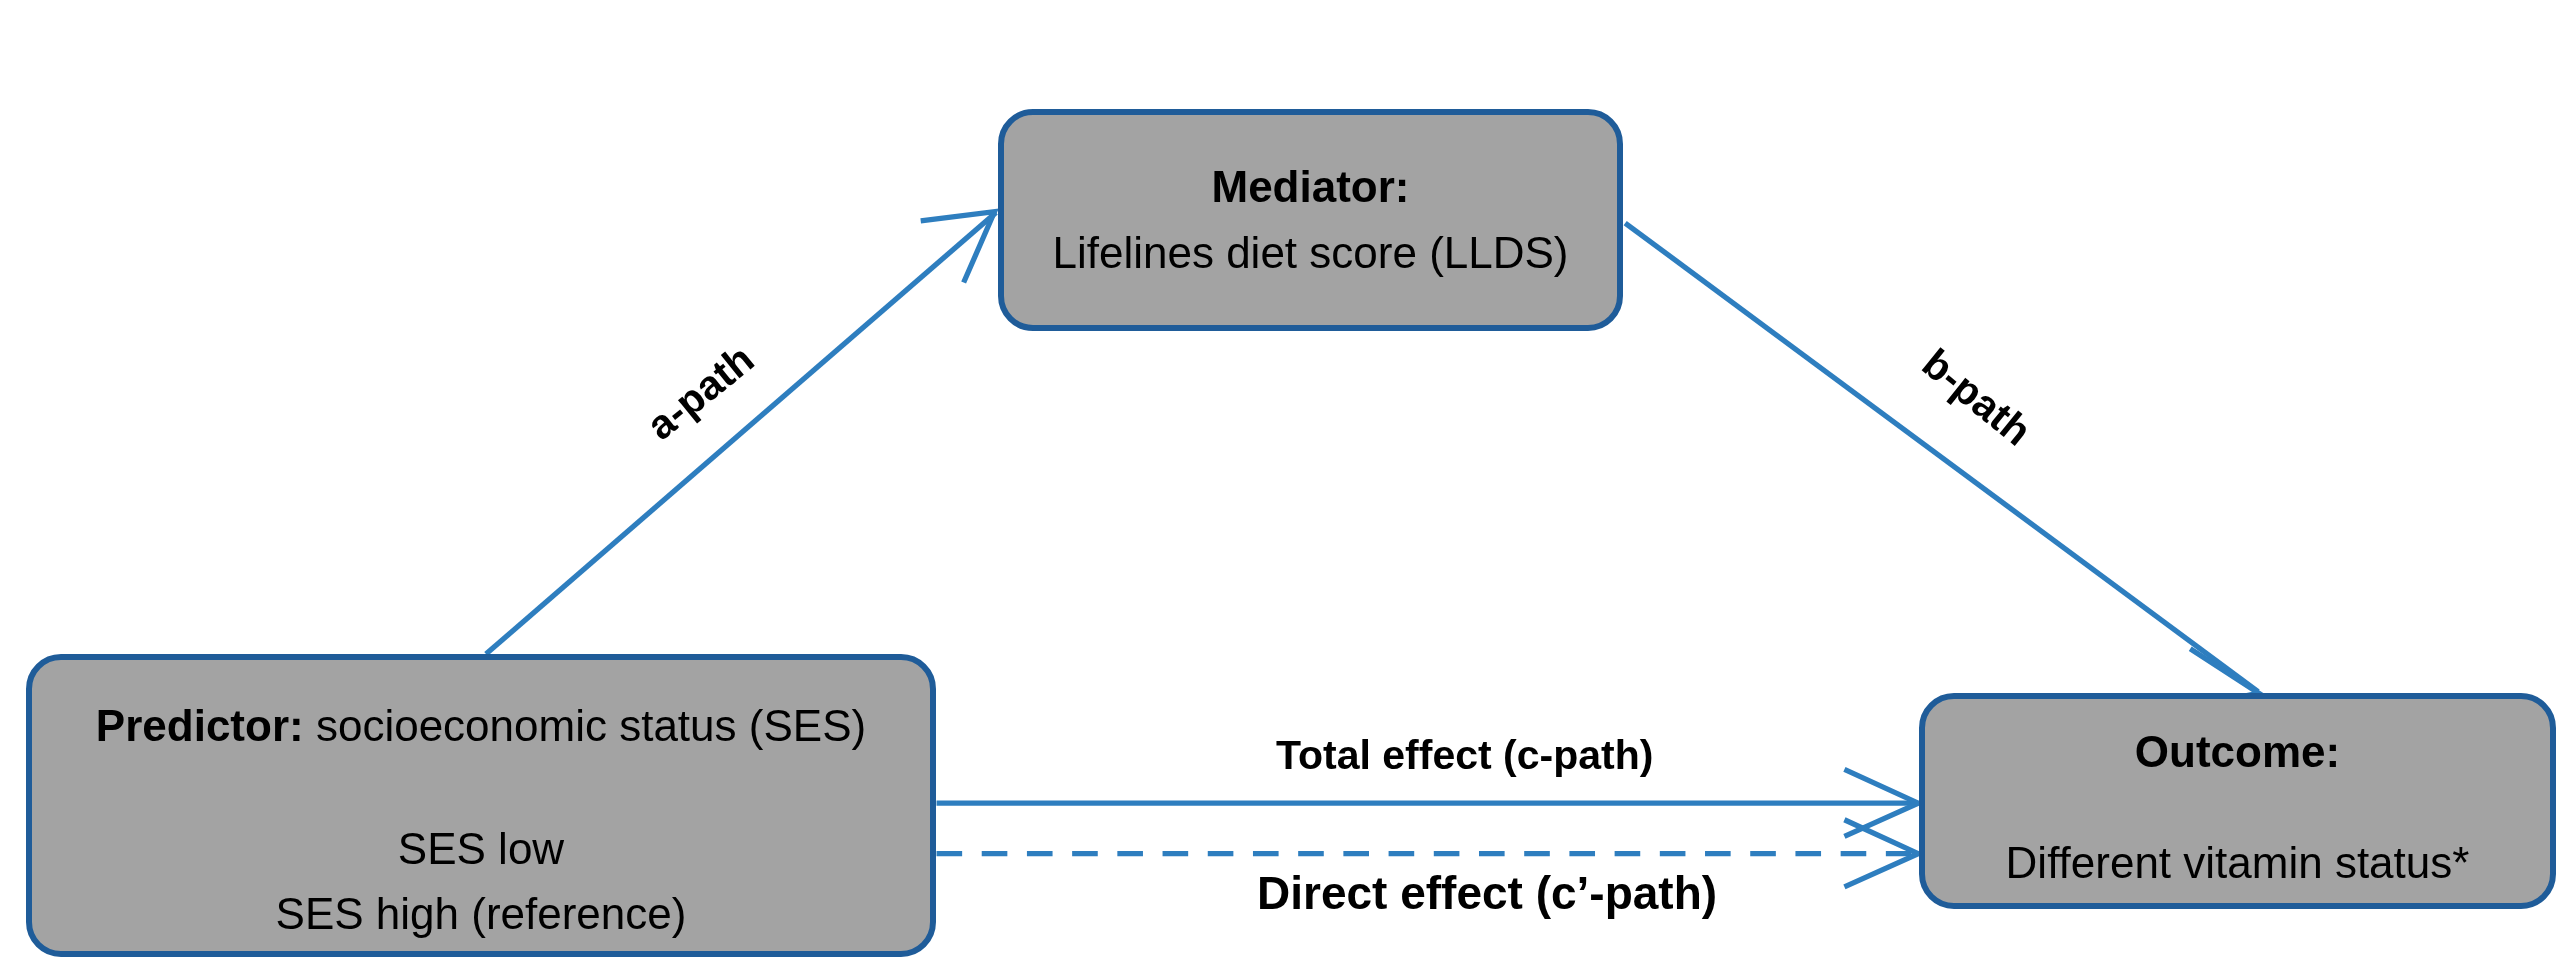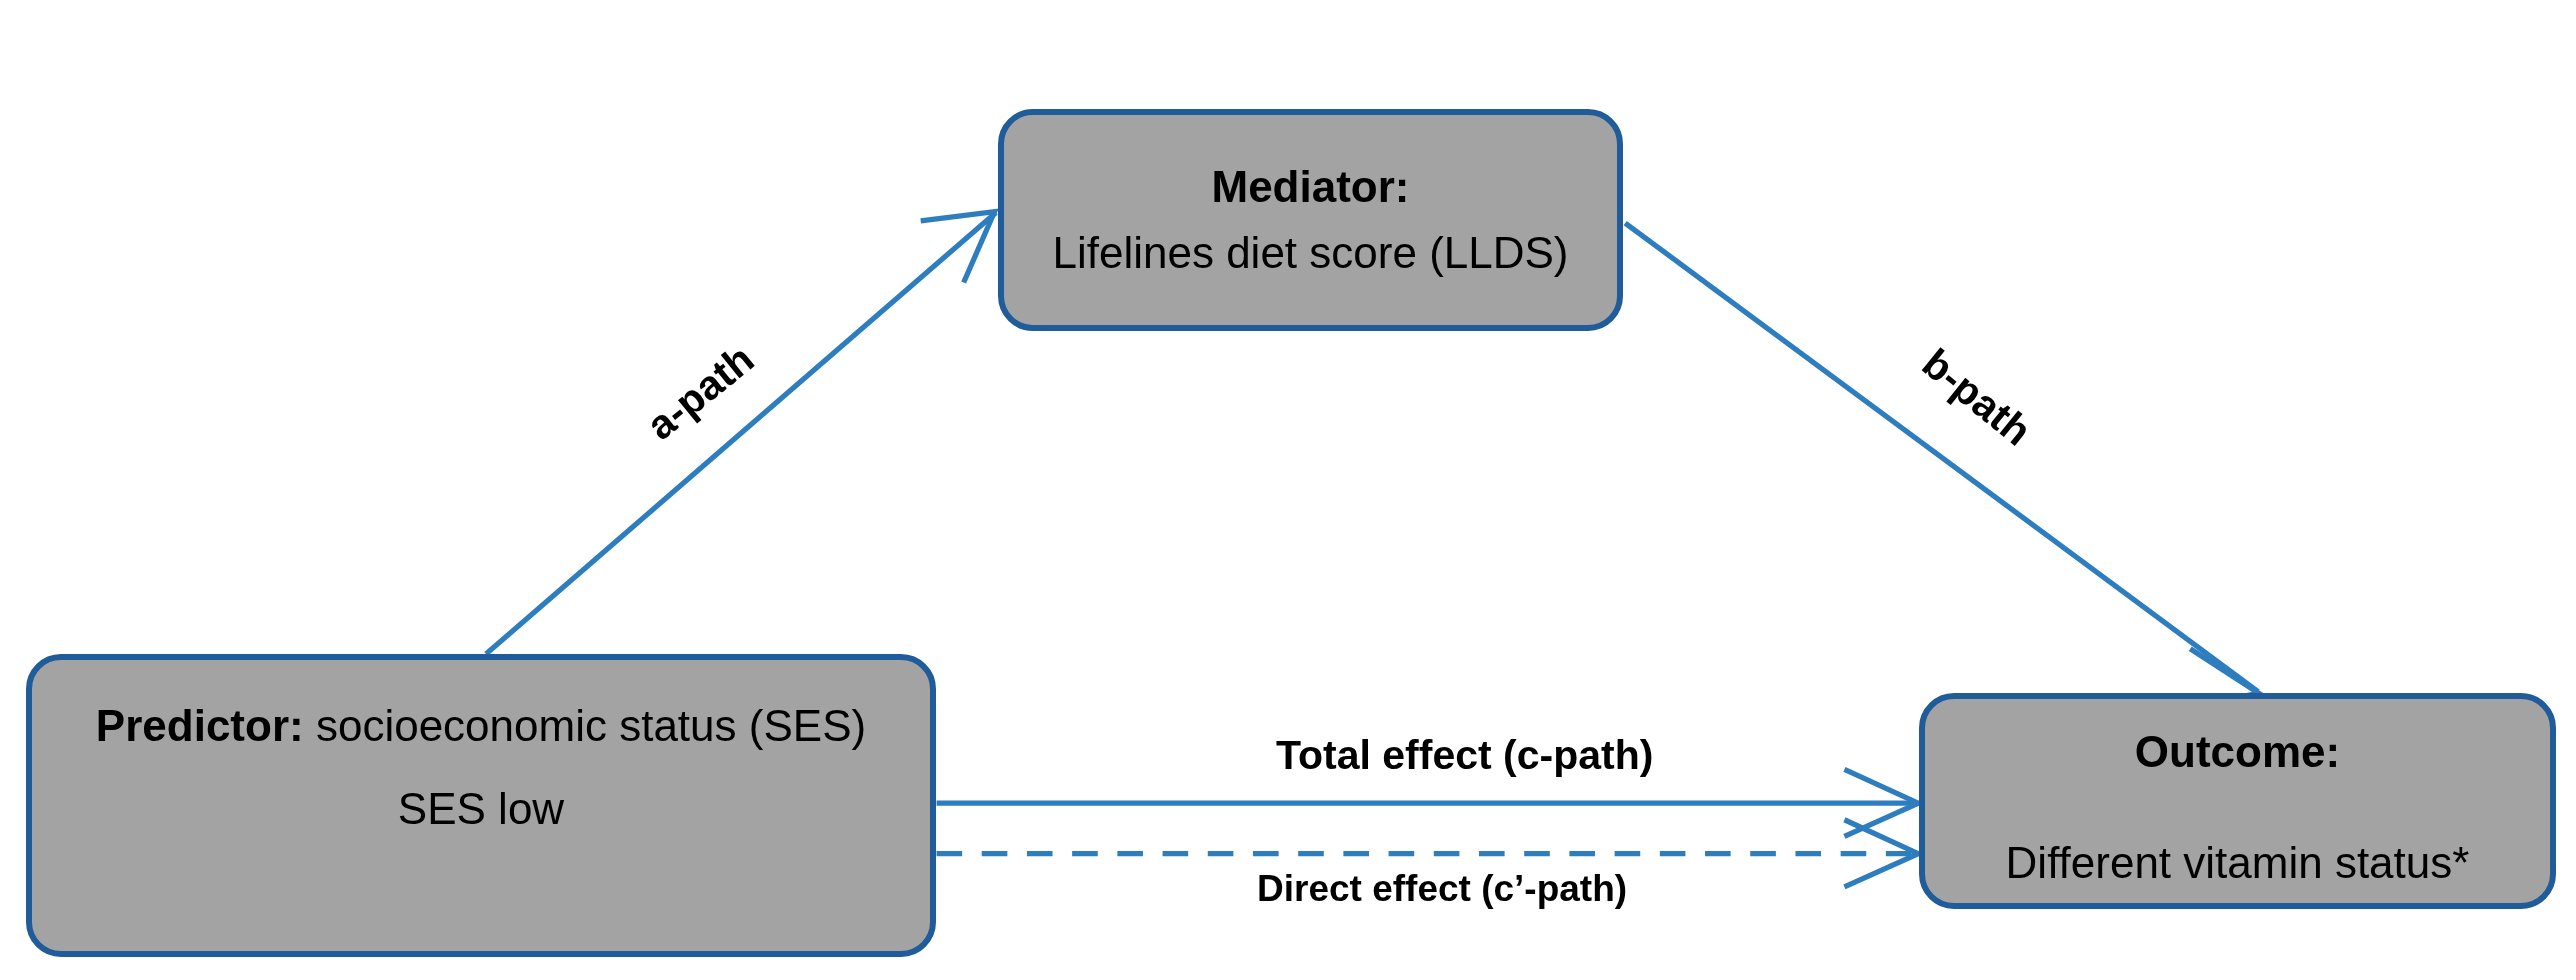--- a/index.html
+++ b/index.html
@@ -47,42 +47,42 @@
   }
   #node-mediator .node-line { font-size: 44px; }
   #node-mediator .l1 { font-weight: bold; margin-bottom: 12px; }
 
   #node-predictor {
     left: 26px; top: 654px; width: 910px; height: 303px;
     justify-content: flex-start;
     padding-top: 39px;
   }
   #node-predictor .node-line { font-size: 44px; }
-  #node-predictor .l1 { margin-bottom: 29px; }
+  #node-predictor .l1 { margin-bottom: 69px; }
   #node-predictor .l2 { margin-bottom: 12px; }
 
   #node-outcome {
     left: 1919px; top: 693px; width: 637px; height: 216px;
     justify-content: flex-start;
     padding-top: 26px;
   }
   #node-outcome .node-line { font-size: 44px; }
   #node-outcome .l1 { font-weight: bold; margin-bottom: 57px; }
 
   
   .lbl {
     position: absolute;
     font-weight: bold;
     color: #000000;
     white-space: nowrap;
     line-height: 1;
   }
   #lbl-indirect { left: 987px; top: 9px; font-size: 42px; }
   #lbl-total    { left: 1276px; top: 735px; font-size: 41px; }
-  #lbl-direct   { left: 1257px; top: 870px; font-size: 37px; }
+  #lbl-direct   { left: 1257px; top: 870px; font-size: 46px; }
   #lbl-apath {
     left: 639px; top: 372px; font-size: 41px;
     transform: rotate(-39deg); transform-origin: 50% 50%;
   }
   #lbl-bpath {
     left: 1914px; top: 377px; font-size: 41px;
     transform: rotate(39deg); transform-origin: 50% 50%;
   }
 </style>
 </head>
@@ -125,20 +125,21 @@
   <div class="node" id="node-mediator">
     <div class="node-line l1">Mediator:</div>
     <div class="node-line l2">Lifelines diet score (LLDS)</div>
   </div>
 
   <div class="node" id="node-predictor">
     <div class="node-line l1">
       <span class="bold">Predictor:</span><span> socioeconomic status (SES)</span>
     </div>
     <div class="node-line l2">SES low</div>
+    <div class="node-line l3">SES high (reference)</div>
   </div>
 
   <div class="node" id="node-outcome">
     <div class="node-line l1">Outcome:</div>
     <div class="node-line l2">Different vitamin status*</div>
   </div>
 
 </div>
 
 

